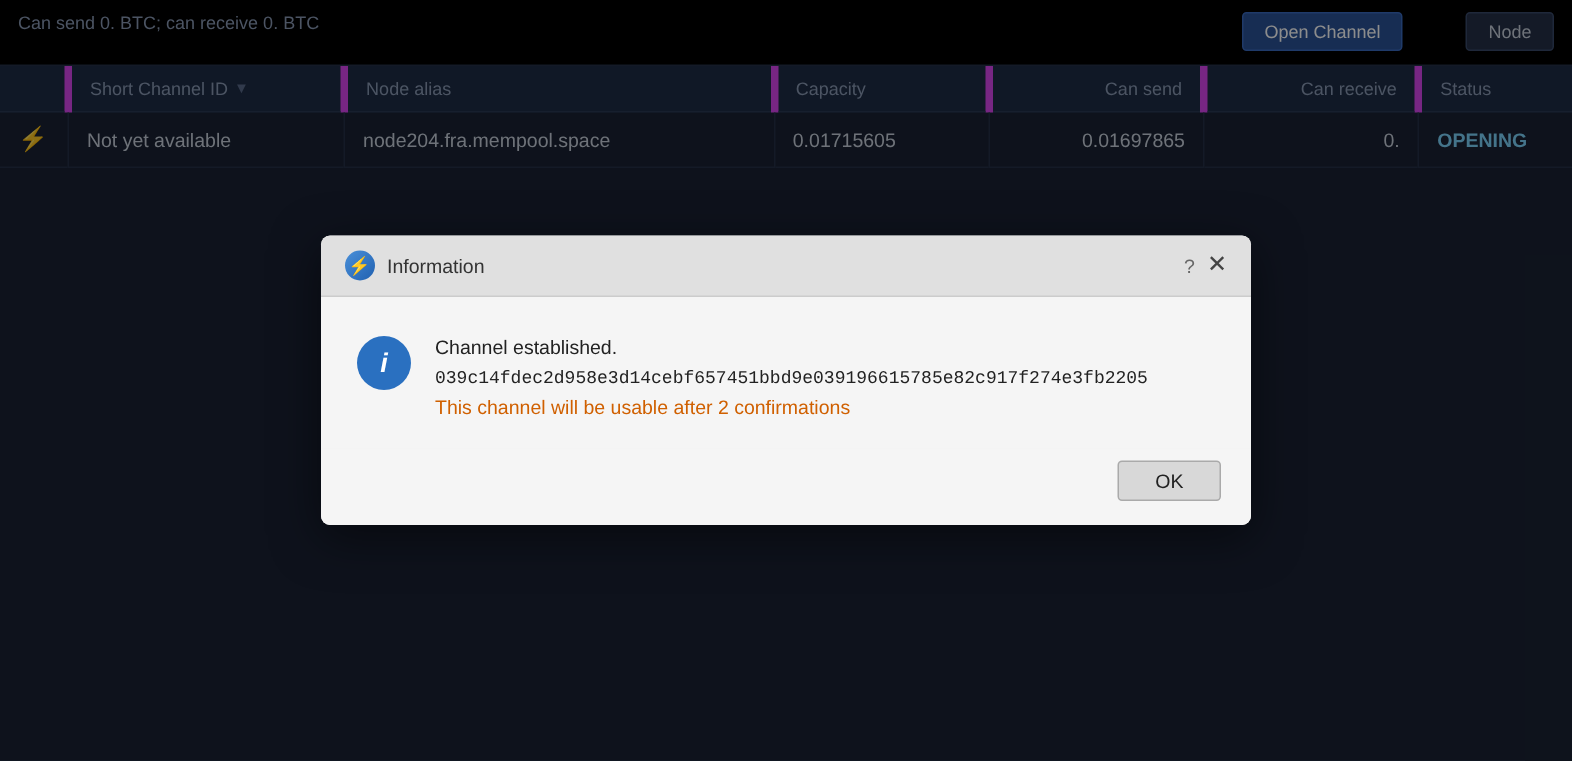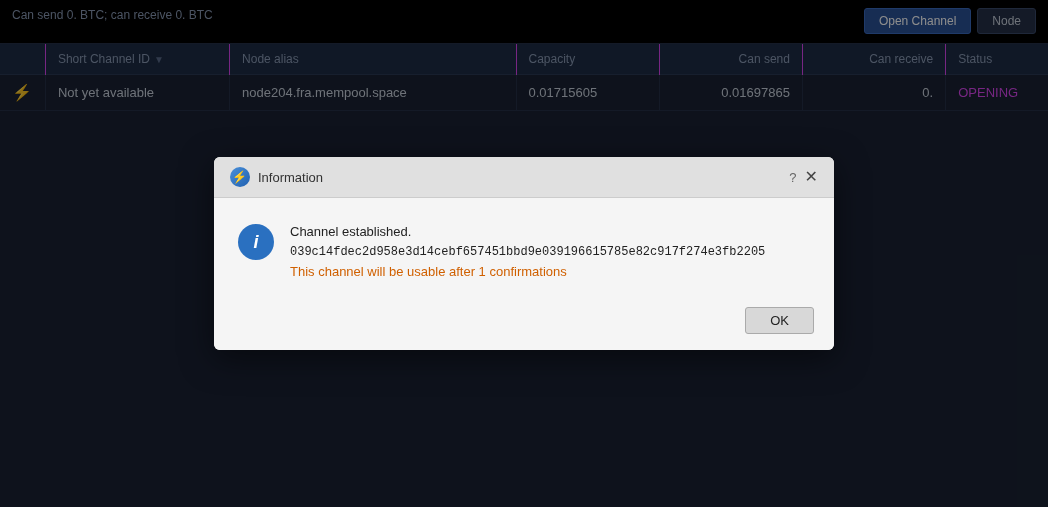--- a/index.html
+++ b/index.html
@@ -34,20 +34,21 @@
       gap: 6px;
     }
     .btn {
       padding: 5px 14px;
       border-radius: 3px;
       border: 1px solid #3a4a6a;
       background: #253048;
       color: #c8d0dc;
       cursor: pointer;
       font-size: 12px;
+      margin-left: 36px;
     }
     .btn-primary {
       background: #2a5298;
       border-color: #3a6abf;
       color: #fff;
     }
 
     
     .table-container {
       width: 100%;
@@ -59,21 +60,21 @@
     thead tr {
       background-color: #1e2d45;
       border-bottom: 1px solid #2a3a55;
     }
     thead th {
       padding: 8px 12px;
       text-align: left;
       font-weight: 500;
       color: #8a9ab5;
       font-size: 12px;
-      border-right: 1px solid #d946ef;
+      border-right: 5px solid #d946ef;
       white-space: nowrap;
     }
     thead th:last-child { border-right: none; }
     tbody tr {
       background-color: #1a2233;
       border-bottom: 1px solid #253048;
     }
     tbody td {
       padding: 8px 12px;
       font-size: 13px;
@@ -85,22 +86,22 @@
     .th-with-icon {
       display: flex;
       align-items: center;
       gap: 4px;
     }
     .sort-icon {
       color: #5a6a8a;
       font-size: 10px;
     }
     .status-opening {
-      color: #d946ef;
-      font-weight: 400;
+      color: #7dd3fc;
+      font-weight: 700;
     }
     .lightning-icon {
       color: #f0a020;
       font-size: 16px;
     }
 
     
     .overlay {
       position: absolute;
       top: 0; left: 0;
@@ -283,20 +284,20 @@
       <div class="dialog-header-right">
         <span class="dialog-help">?</span>
         <span class="dialog-close">✕</span>
       </div>
     </div>
     <div class="dialog-body">
       <div class="info-circle">i</div>
       <div class="dialog-message">
         <div>Channel established.</div>
         <div class="peer-id">039c14fdec2d958e3d14cebf657451bbd9e039196615785e82c917f274e3fb2205</div>
-        <div class="confirmation-notice">This channel will be usable after 1 confirmations</div>
+        <div class="confirmation-notice">This channel will be usable after 2 confirmations</div>
       </div>
     </div>
     <div class="dialog-footer">
       <button class="btn-ok">OK</button>
     </div>
   </div>
 </div>
 
 </body></html>

